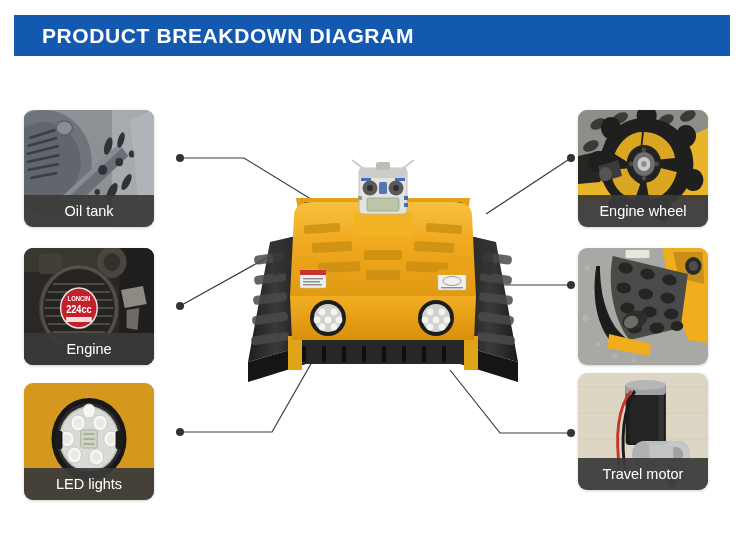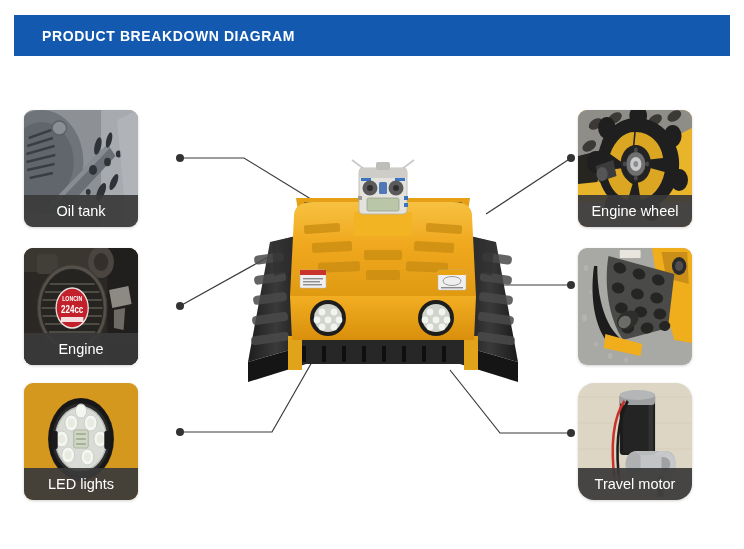--- a/index.html
+++ b/index.html
@@ -23,41 +23,41 @@
     width: 716px;
     height: 41px;
     background: #1459b0;
   }
   #header-title {
     position: absolute;
     left: 28px;
     top: 50%;
     transform: translateY(-50%);
     color: #ffffff;
-    font-size: 14px;
+    font-size: 21px;
     font-weight: bold;
     letter-spacing: 0.6px;
     white-space: nowrap;
     font-family: "Liberation Sans", sans-serif;
   }
 
   
   #connector-layer {
     position: absolute;
     left: 0;
     top: 0;
     width: 744px;
     height: 549px;
     pointer-events: none;
   }
 
   
   .card {
     position: absolute;
-    width: 114px;
+    width: 130px;
     height: 117px;
     border-radius: 9px;
     overflow: hidden;
     box-shadow: 0 1px 3px rgba(0,0,0,0.18);
     text-align: center;
   }
   .card-photo {
     position: absolute;
     left: 0; top: 0;
     width: 100%;
@@ -79,21 +79,21 @@
     box-sizing: border-box;
     font-family: "Liberation Sans", sans-serif;
   }
 
   
   #card-oil-tank    { left: 24px;  top: 110px; }
   #card-engine      { left: 24px;  top: 248px; text-decoration: underline; }
   #card-led-lights  { left: 24px;  top: 383px; }
   #card-driving-wheel { left: 578px; top: 110px; }
   #card-rubber-track  { left: 578px; top: 248px; }
-  #card-travel-motor  { left: 578px; top: 383px; border-radius: 16px; }
+  #card-travel-motor  { left: 578px; top: 373px; }
 
   
   .photo-svg { display:block; width:100%; height:100%; }
 
   
   #machine {
     position: absolute;
     left: 218px;
     top: 150px;
     width: 330px;

